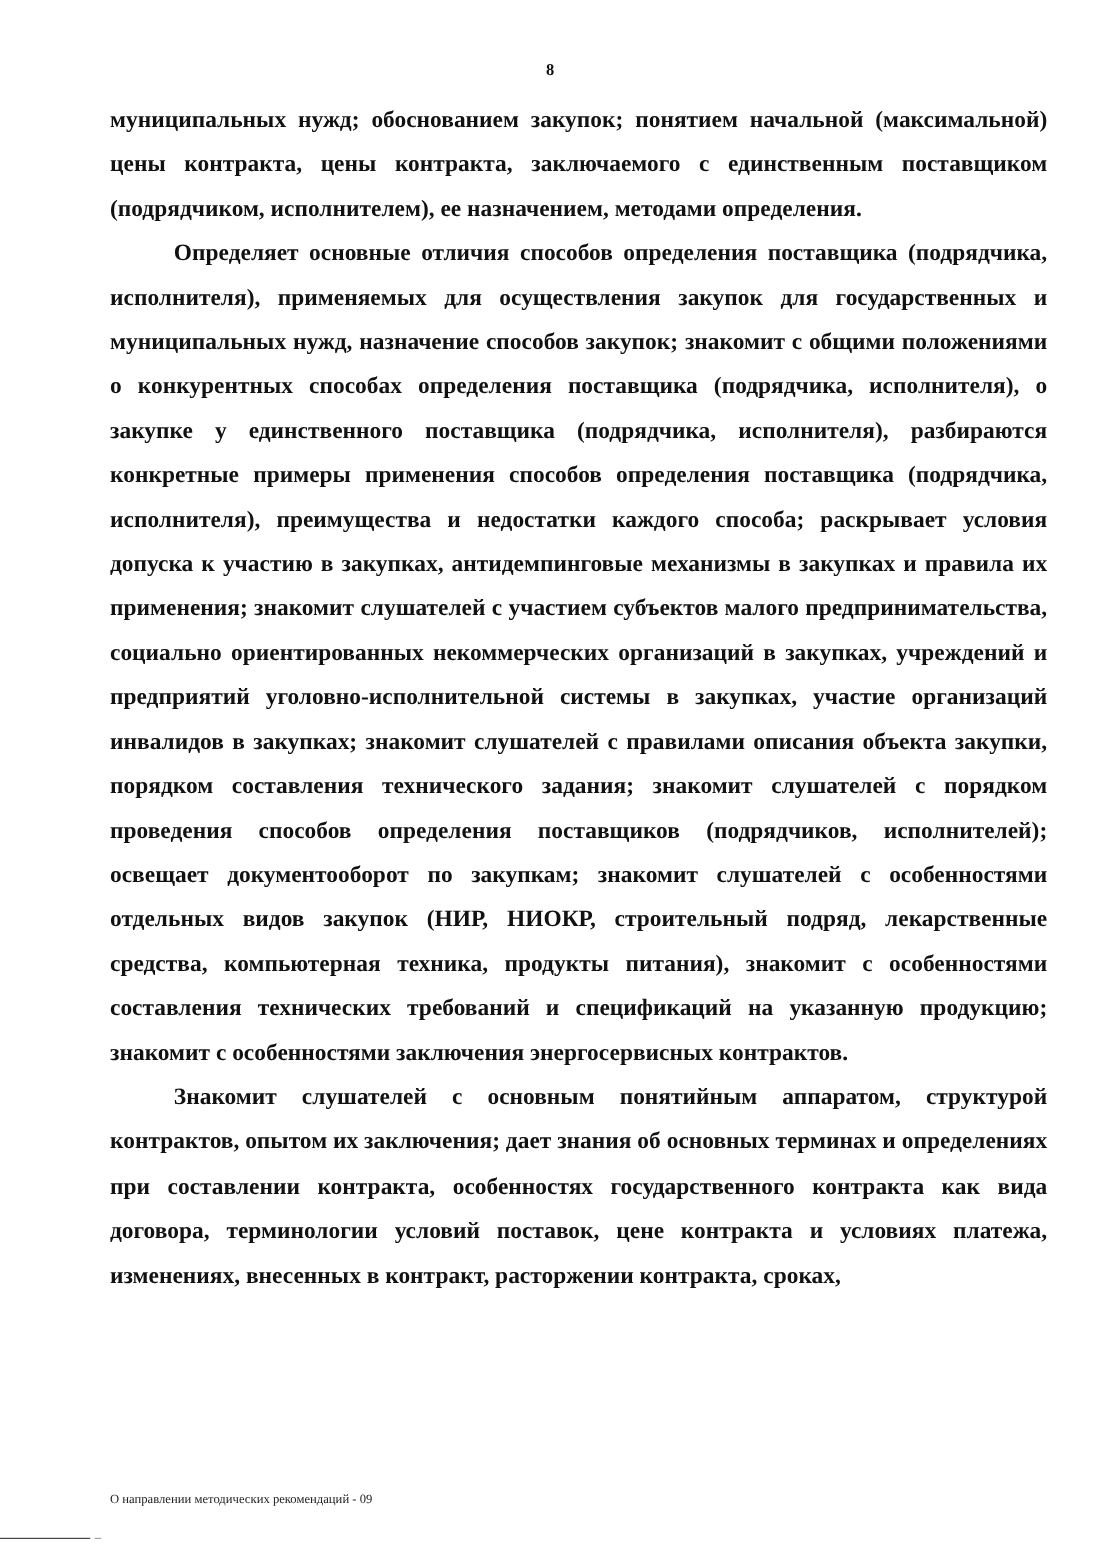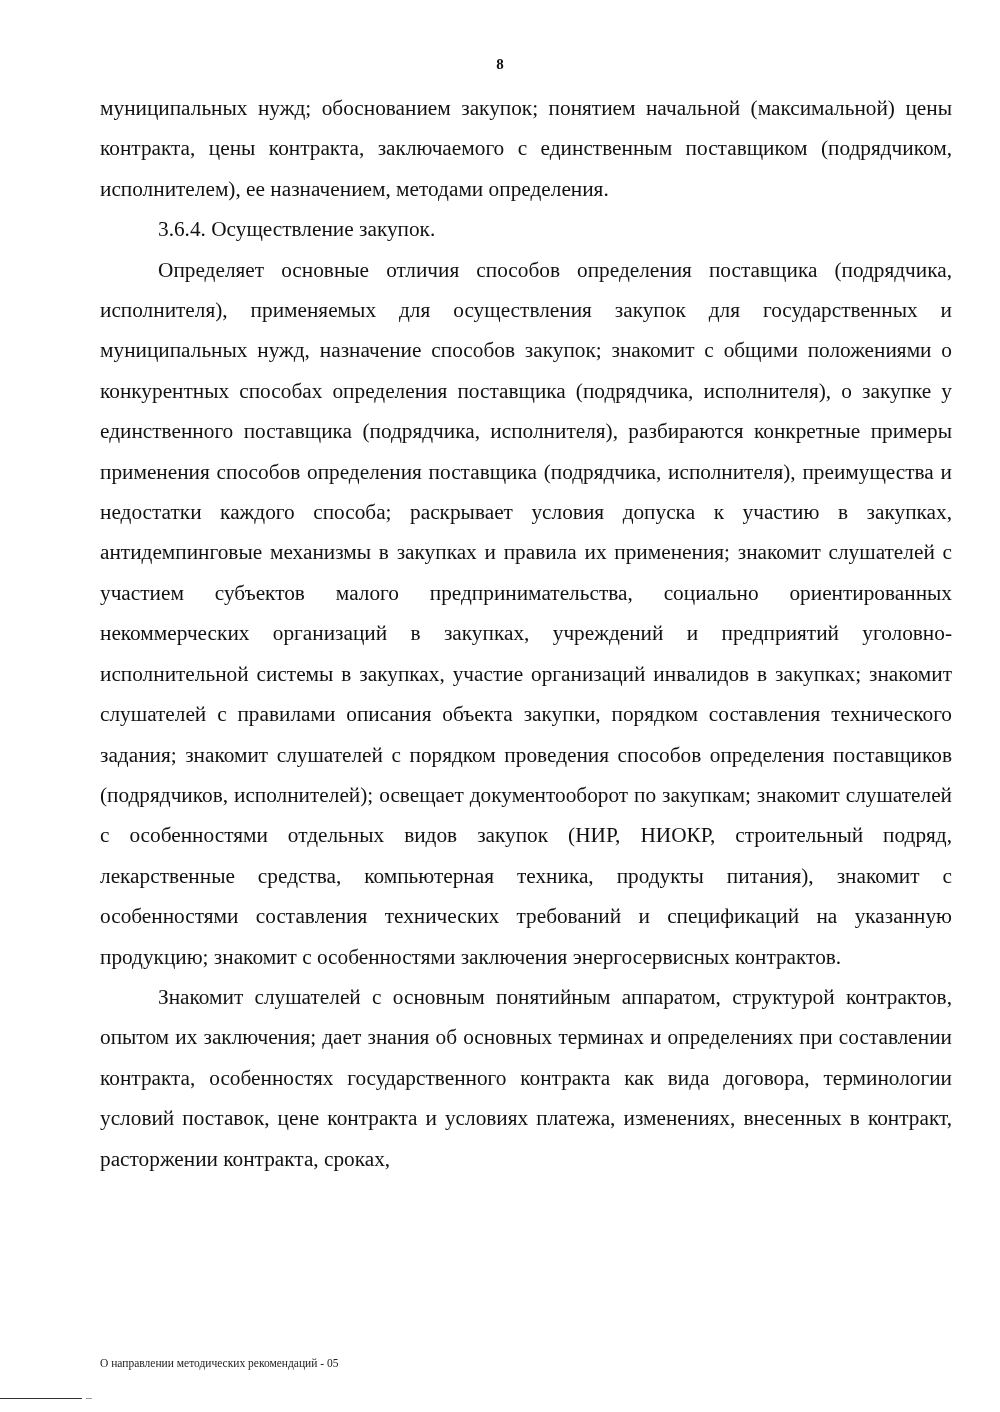--- a/index.html
+++ b/index.html
@@ -29,20 +29,21 @@
       top: 88px;
       left: 100px;
       width: 852px;
       font-size: 21.3px;
       line-height: 40.4px;
     }
     .para {
       margin: 0;
       text-align: justify;
       text-align-last: left;
+      font-weight: bold;
     }
     .para.indent {
       text-indent: 58px;
     }
     .heading {
       margin: 0;
       text-indent: 58px;
     }
     .footer-text {
       position: absolute;
@@ -69,20 +70,19 @@
       background: #999999;
     }
   </style>
 </head>
 <body>
 
 <div class="page-number">8</div>
 
 <div class="body-text">
   <p class="para">муниципальных нужд; обоснованием закупок; понятием начальной (максимальной) цены контракта, цены контракта, заключаемого с единственным поставщиком (подрядчиком, исполнителем), ее назначением, методами определения.</p>
-  <p class="heading">3.6.4. Осуществление закупок.</p>
   <p class="para indent">Определяет основные отличия способов определения поставщика (подрядчика, исполнителя), применяемых для осуществления закупок для государственных и муниципальных нужд, назначение способов закупок; знакомит с общими положениями о конкурентных способах определения поставщика (подрядчика, исполнителя), о закупке у единственного поставщика (подрядчика, исполнителя), разбираются конкретные примеры применения способов определения поставщика (подрядчика, исполнителя), преимущества и недостатки каждого способа; раскрывает условия допуска к участию в закупках, антидемпинговые механизмы в закупках и правила их применения; знакомит слушателей с участием субъектов малого предпринимательства, социально ориентированных некоммерческих организаций в закупках, учреждений и предприятий уголовно-исполнительной системы в закупках, участие организаций инвалидов в закупках; знакомит слушателей с правилами описания объекта закупки, порядком составления технического задания; знакомит слушателей с порядком проведения способов определения поставщиков (подрядчиков, исполнителей); освещает документооборот по закупкам; знакомит слушателей с особенностями отдельных видов закупок (НИР, НИОКР, строительный подряд, лекарственные средства, компьютерная техника, продукты питания), знакомит с особенностями составления технических требований и спецификаций на указанную продукцию; знакомит с особенностями заключения энергосервисных контрактов.</p>
   <p class="para indent">Знакомит слушателей с основным понятийным аппаратом, структурой контрактов, опытом их заключения; дает знания об основных терминах и определениях при составлении контракта, особенностях государственного контракта как вида договора, терминологии условий поставок, цене контракта и условиях платежа, изменениях, внесенных в контракт, расторжении контракта, сроках,</p>
 </div>
 
-<div class="footer-text">О направлении методических рекомендаций - 05</div>
+<div class="footer-text">О направлении методических рекомендаций - 09</div>
 <div class="footer-line"></div>
 <div class="footer-line-tick"></div>
 
 </body></html>

